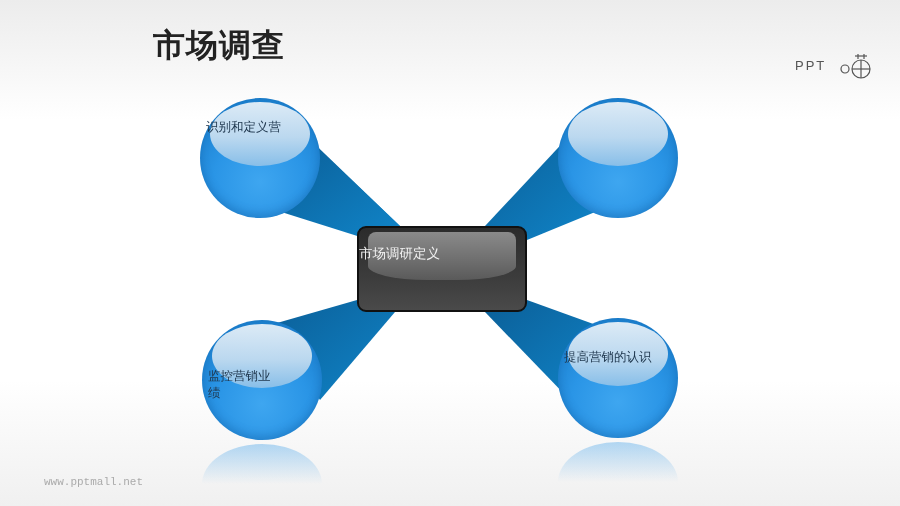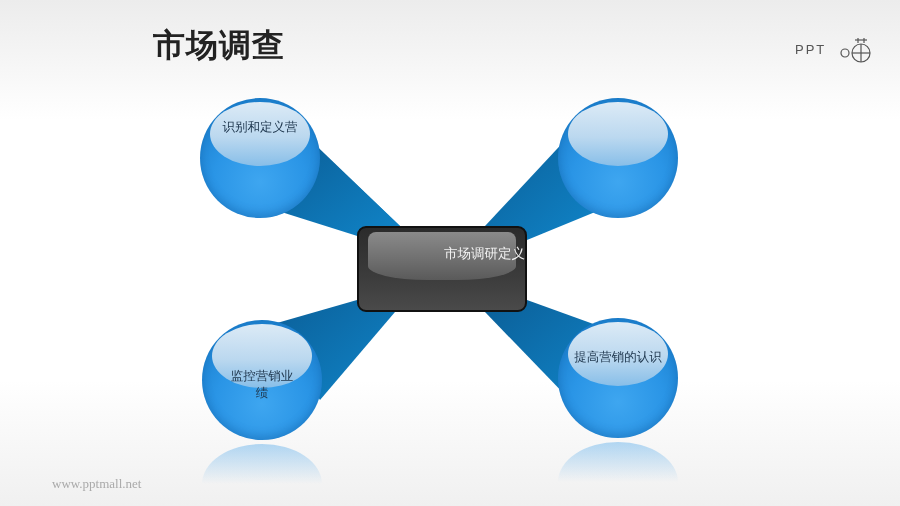--- a/index.html
+++ b/index.html
@@ -6,58 +6,58 @@
   body {
     width:900px; height:506px; position:relative; overflow:hidden;
     background: linear-gradient(to bottom, #ececec 0px, #ffffff 120px, #ffffff 380px, #f0f0f0 506px);
     font-family: "DejaVu Sans", "Liberation Sans", sans-serif;
   }
   .title {
     position:absolute; left:153px; top:24px;
     font-size:32px; font-weight:bold; color:#222; letter-spacing:1px;
   }
   .logo {
-    position:absolute; left:795px; top:36px; width:80px; height:30px;
+    position:absolute; left:795px; top:52px; width:80px; height:30px;
   }
   .logo-text { position:absolute; left:0; top:6px; font-size:13px; color:#555; letter-spacing:2px; font-family:"Liberation Sans", sans-serif; }
   .footer {
-    position:absolute; left:52px; top:476px; font-size:13px; color:#aaa;
-    font-family:Liberation Serif, serif;
+    position:absolute; left:44px; top:476px; font-size:11px; color:#aaa;
+    font-family:Liberation Mono, monospace;
   }
   svg.connectors { position:absolute; left:0; top:0; }
   .sphere {
     position:absolute; width:120px; height:120px; border-radius:50%;
     background: radial-gradient(circle at 50% 70%, #3ea6f0 0%, #2a95e6 45%, #1b7fcd 80%, #1670ba 100%);
     box-shadow: inset 0 -4px 8px rgba(0,60,120,0.25);
   }
   .sphere .gloss {
     position:absolute; left:10px; top:4px; width:100px; height:64px; border-radius:50%;
     background: linear-gradient(to bottom, #e6f0f8 0%, #c3dcf0 55%, #8cc0e8 100%);
     opacity:0.95;
   }
   .sphere .label {
     position:absolute; left:6px; right:6px; top:20px;
-    text-align:center; font-size:12.5px; line-height:17px; color:#20384f;
+    font-size:12.5px; line-height:17px; color:#20384f;
   }
   .reflection {
     position:absolute; width:120px; height:40px; border-radius:50% 50% 0 0 / 100% 100% 0 0;
     background: linear-gradient(to bottom, rgba(42,149,230,0.35), rgba(42,149,230,0));
   }
   .center-box {
     position:absolute; left:357px; top:226px; width:170px; height:86px;
     border-radius:9px; background: linear-gradient(to bottom, #2b2b2b 0%, #3c3c3c 60%, #4a4a4a 100%);
     border:2px solid #111; box-sizing:border-box;
   }
   .center-box .gloss {
     position:absolute; left:9px; top:4px; right:9px; height:48px;
     border-radius:8px 8px 40% 40% / 8px 8px 14px 14px;
     background: linear-gradient(to bottom, #8a8a8a 0%, #6e6e6e 60%, #5a5a5a 100%);
   }
   .center-box .label {
-    position:absolute; left:0; right:0; top:17px; text-align:right;
+    position:absolute; left:0; right:0; top:17px; text-align:left;
     color:#f2f2f2; font-size:13.5px;
   }
 </style>
 </head>
 <body>
 
 <div class="title">市场调查</div>
 
 <div class="logo">
   <span class="logo-text">PPT</span>

